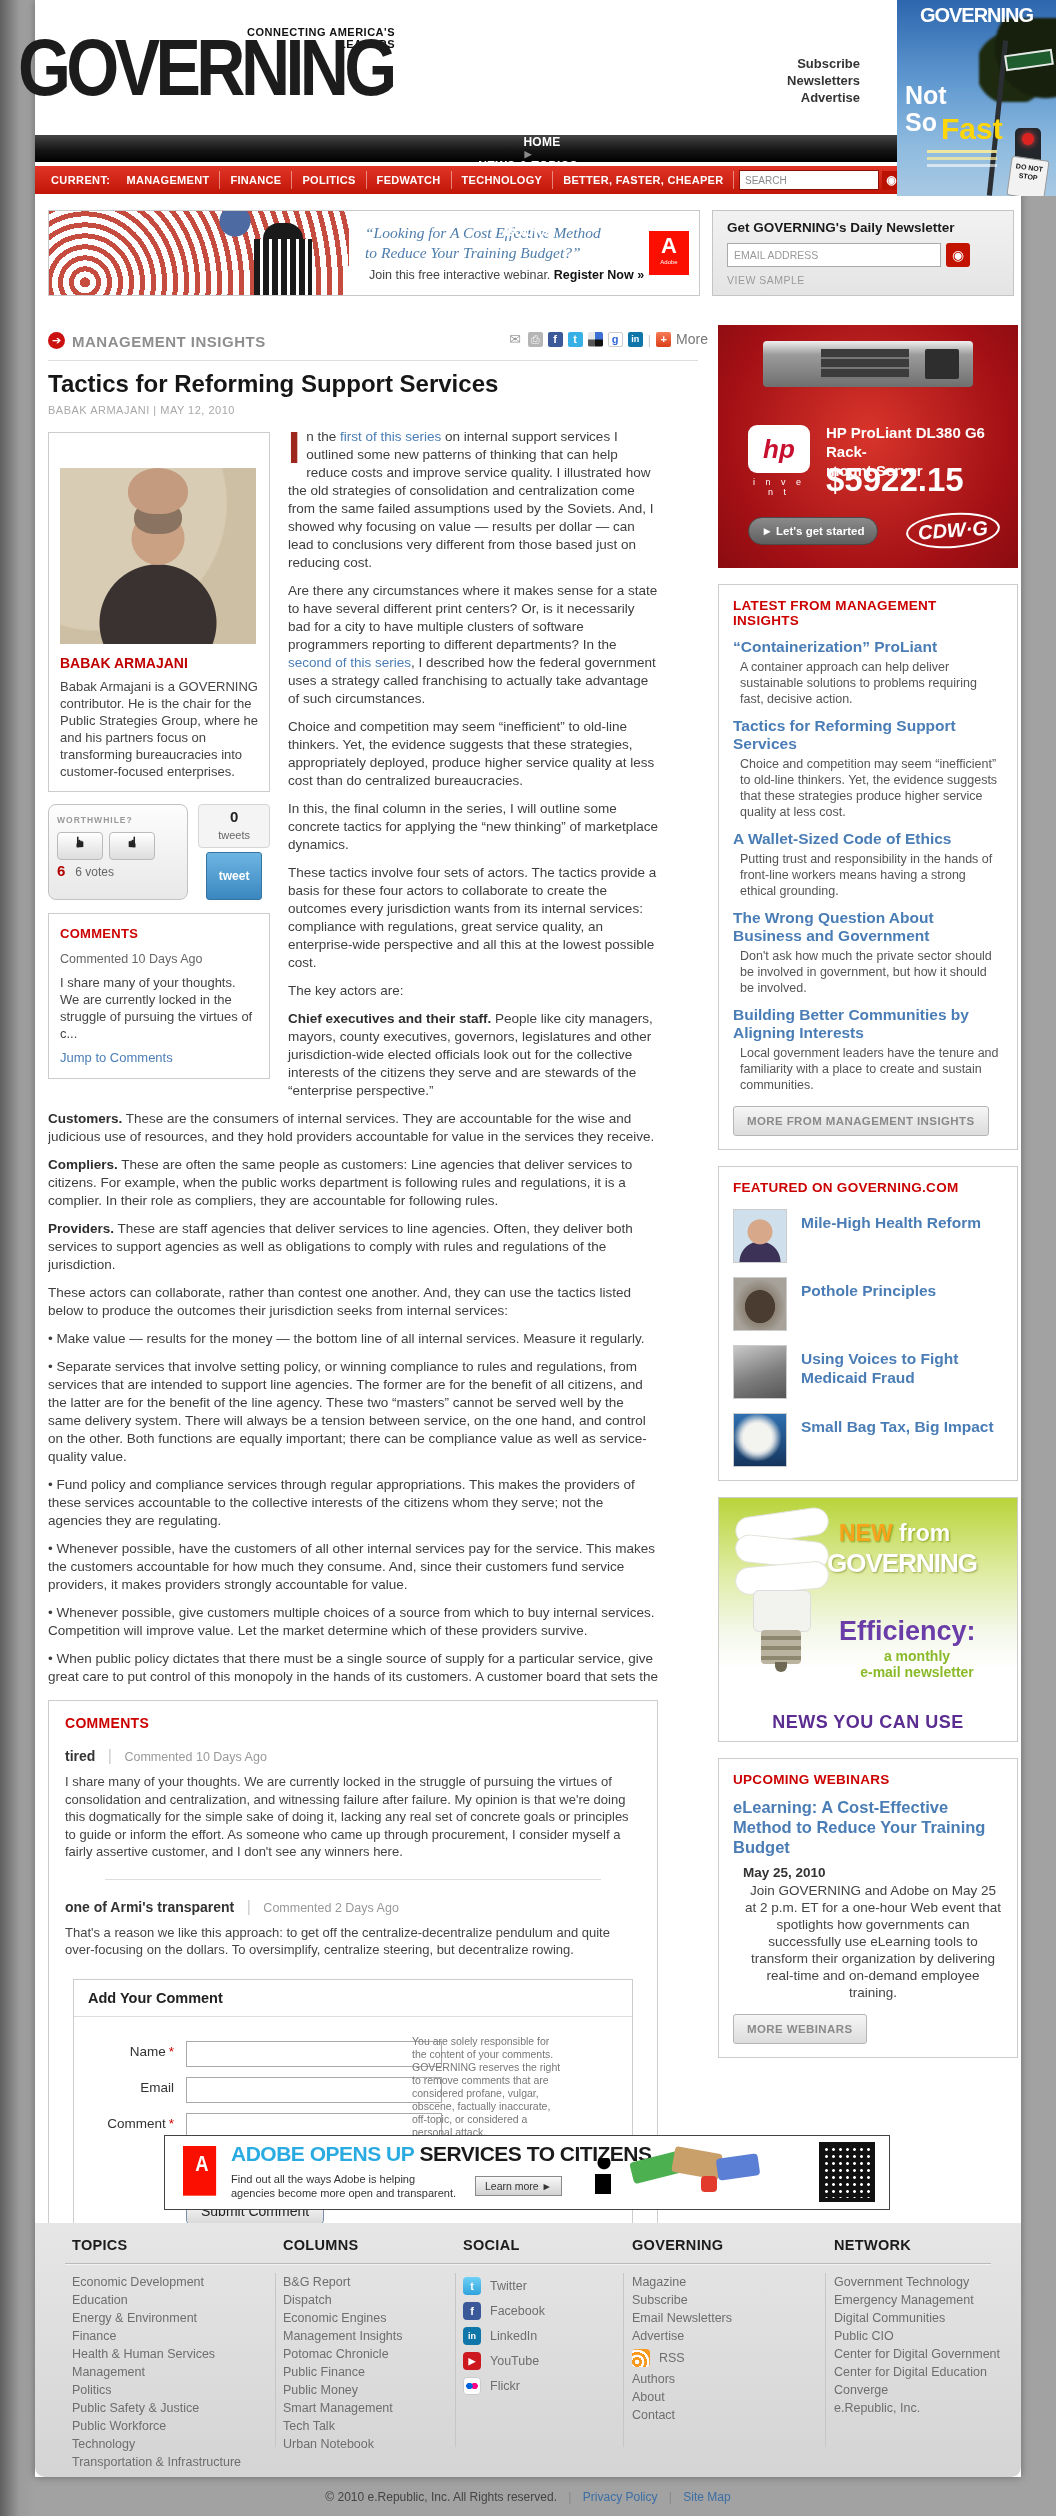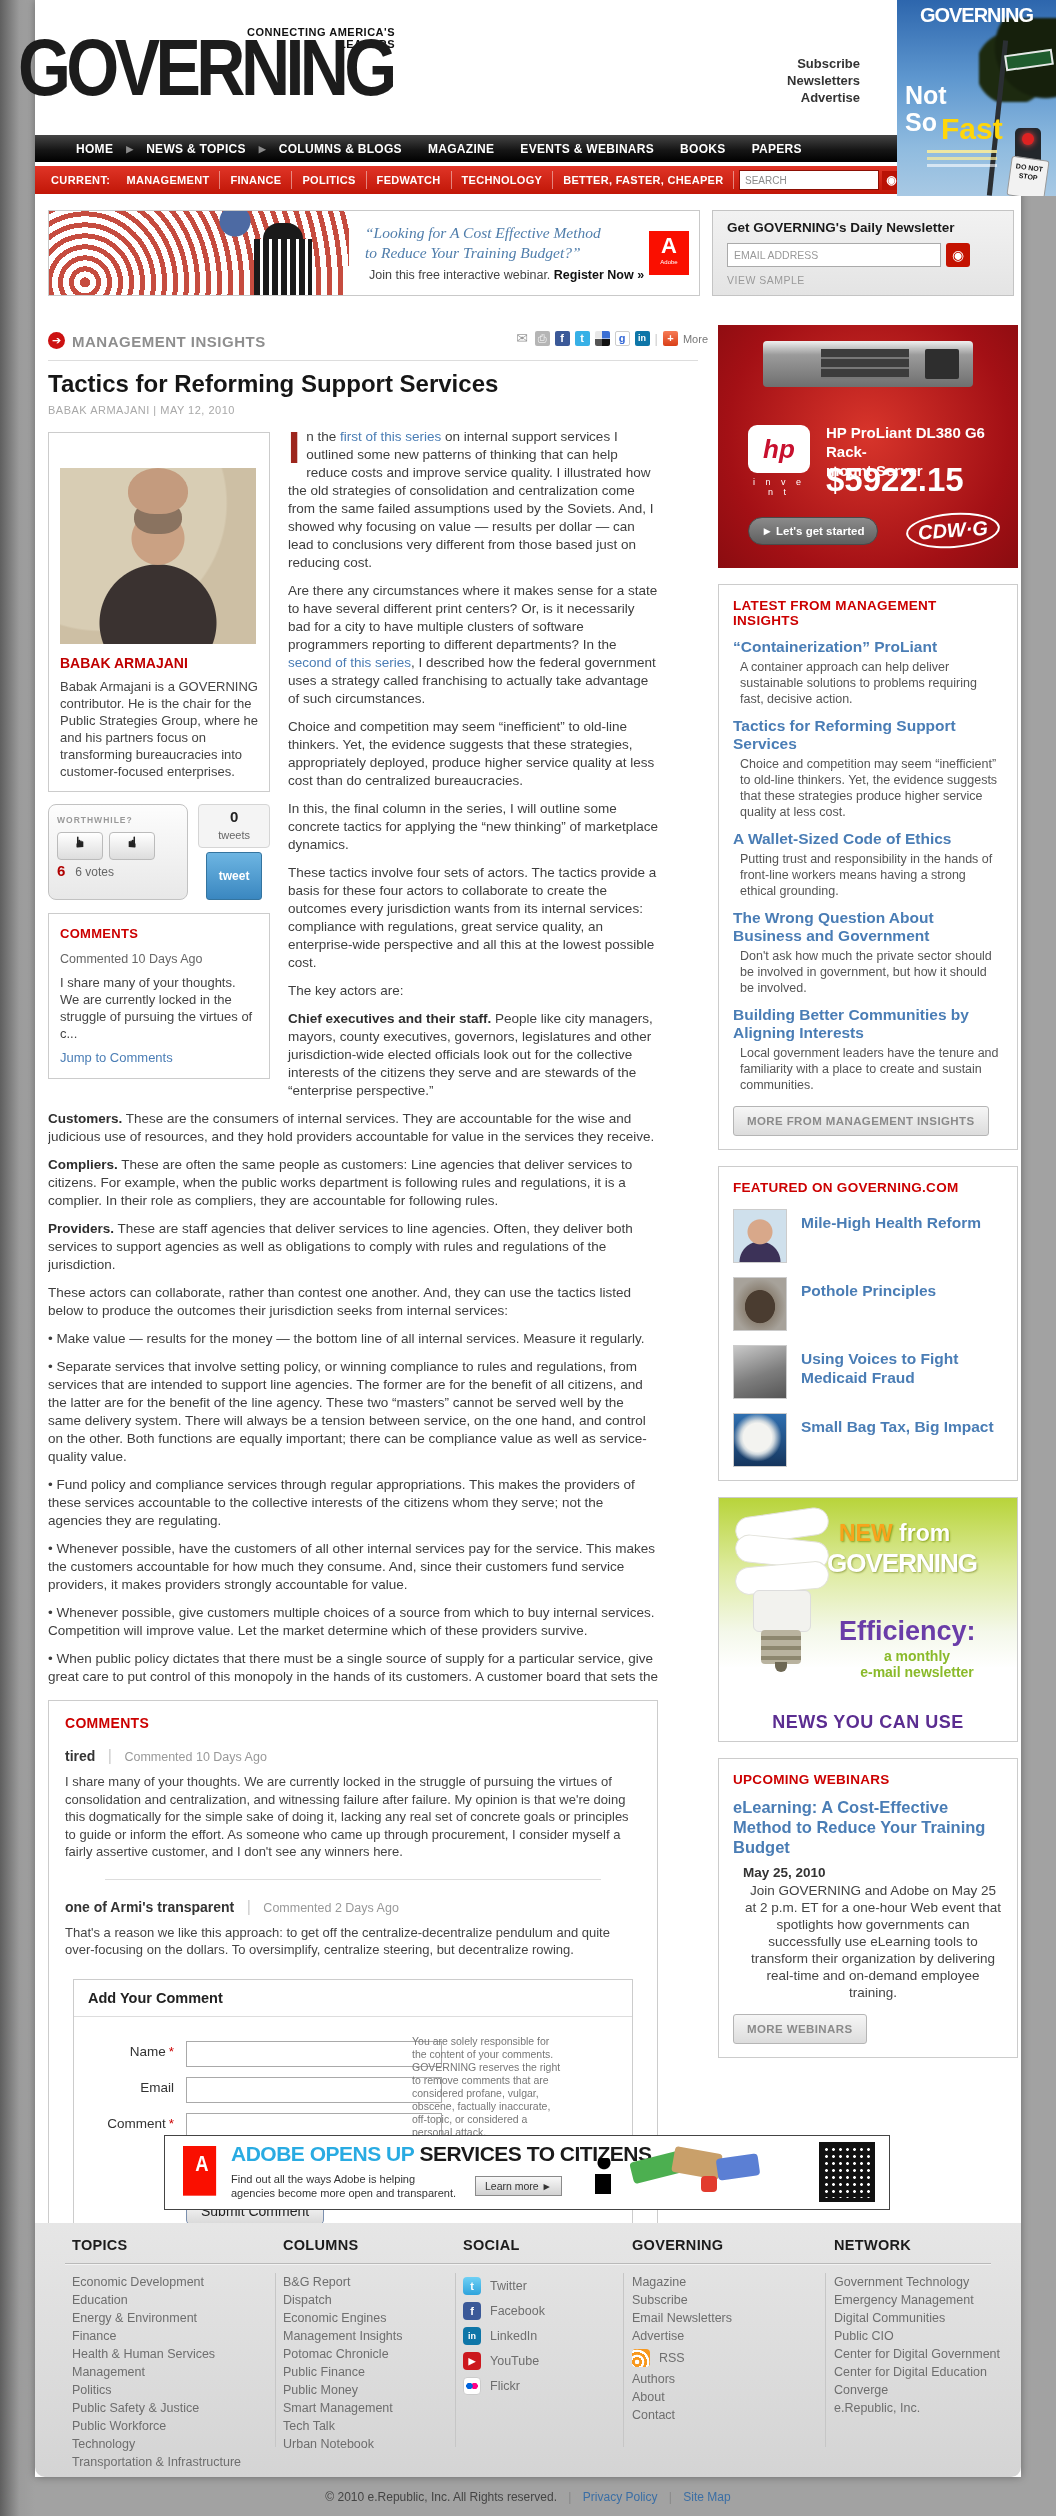--- a/index.html
+++ b/index.html
@@ -29,21 +29,21 @@
   .cover-not{position:absolute;left:8px;top:84px;color:#fff;font-size:25px;font-weight:bold;line-height:23px;}
   .cover-so{position:absolute;left:8px;top:108px;color:#fff;font-size:25px;font-weight:bold;}
   .cover-fast{position:absolute;left:44px;top:112px;color:#ffd60a;font-size:30px;font-weight:bold;}
   .cover-cap{position:absolute;left:30px;top:150px;width:70px;height:3px;background:rgba(255,238,150,.85);box-shadow:0 7px 0 rgba(255,238,150,.7),0 14px 0 rgba(255,255,255,.6);}
   .cover-signal{position:absolute;left:118px;top:128px;width:26px;height:42px;background:#23272b;border-radius:5px;}
   .cover-signal::before{content:"";position:absolute;left:7px;top:5px;width:12px;height:12px;border-radius:50%;background:#d22;box-shadow:0 0 6px #f44;}
   .cover-stopsign{position:absolute;left:112px;top:158px;width:36px;height:34px;background:#f2f2f2;border:1px solid #999;border-radius:3px;transform:rotate(8deg);
     font-size:7px;font-weight:bold;color:#111;text-align:center;line-height:9px;padding-top:4px;}
   
   .navbar{position:absolute;left:35px;top:135px;width:986px;height:27px;background:linear-gradient(#454545,#161616 55%,#000);
-    display:flex;align-items:center;color:#fff;font-size:12px;font-weight:bold;z-index:5;}
+    display:flex;align-items:center;color:#fff;font-size:12px;font-weight:bold;z-index:5;flex-direction:column;}
   .navbar .nav-item{padding:0 13px;letter-spacing:.3px;cursor:pointer;}
   .navbar .arrow{color:#8a8a8a;font-size:9px;}
   .navbar .nav-item:first-child{margin-left:28px;}
   .redbar{position:absolute;left:35px;top:166px;width:986px;height:28px;background:linear-gradient(#e03527,#c11607);
     display:flex;align-items:center;color:#fff;font-size:11px;font-weight:bold;z-index:5;}
   .redbar .cur-label{margin-left:16px;margin-right:6px;letter-spacing:.4px;}
   .redbar .cur-item{padding:3px 10px;border-left:1px solid rgba(255,255,255,.45);cursor:pointer;letter-spacing:.3px;}
   .redbar .cur-item.first{border-left:none;}
   .search-wrap{position:absolute;right:120px;top:4px;display:flex;align-items:center;}
   .search-input{width:128px;height:18px;border:1px solid #8c0f05;font-size:10px;padding:0 5px;color:#555;font-family:"Liberation Sans",sans-serif;}
@@ -79,21 +79,21 @@
   .sicon{width:15px;height:15px;font-size:11px;line-height:15px;text-align:center;color:#fff;border-radius:2px;cursor:pointer;}
   .sicon.mail{color:#999;font-size:14px;}
   .sicon.print{background:#b5b5b5;color:#fff;}
   .sicon.fb{background:#3b5998;font-weight:bold;}
   .sicon.tw{background:#37b0e6;font-weight:bold;}
   .sicon.del{background:linear-gradient(90deg,#e8e8e8 50%,#3b6fd4 50%) top/100% 50% no-repeat,linear-gradient(90deg,#555 50%,#111 50%) bottom/100% 50% no-repeat;}
   .sicon.gg{background:#fff;border:1px solid #ccc;color:#3367d6;font-weight:bold;width:13px;height:13px;line-height:13px;}
   .sicon.li{background:#0e76a8;font-weight:bold;font-size:9px;}
   .share-sep{color:#ccc;font-size:13px;}
   .sicon.addthis{background:linear-gradient(#f77b55,#d93f18);font-weight:bold;}
-  .share-more{font-size:11px;color:#777;cursor:pointer;}
+  .share-more{font-size:14px;color:#777;cursor:pointer;}
   .section-rule{position:absolute;left:48px;top:360px;width:650px;border-top:1px solid #ddd;}
   .art-title{position:absolute;left:48px;top:370px;font-size:24px;font-weight:bold;color:#161616;}
   .art-byline{position:absolute;left:48px;top:404px;font-size:11px;color:#a8a8a8;letter-spacing:.5px;}
   
   .art-body{position:absolute;left:48px;top:428px;width:612px;height:1262px;overflow:hidden;
     font-size:13.5px;line-height:18px;color:#3e3e3e;}
   .leftcol{float:left;width:222px;margin:4px 18px 8px 0;}
   .authorbox{border:1px solid #ccc;padding:11px;}
   .photo{width:196px;height:176px;background:
      radial-gradient(circle at 50% 40%,#caa183 26px,transparent 27px),

